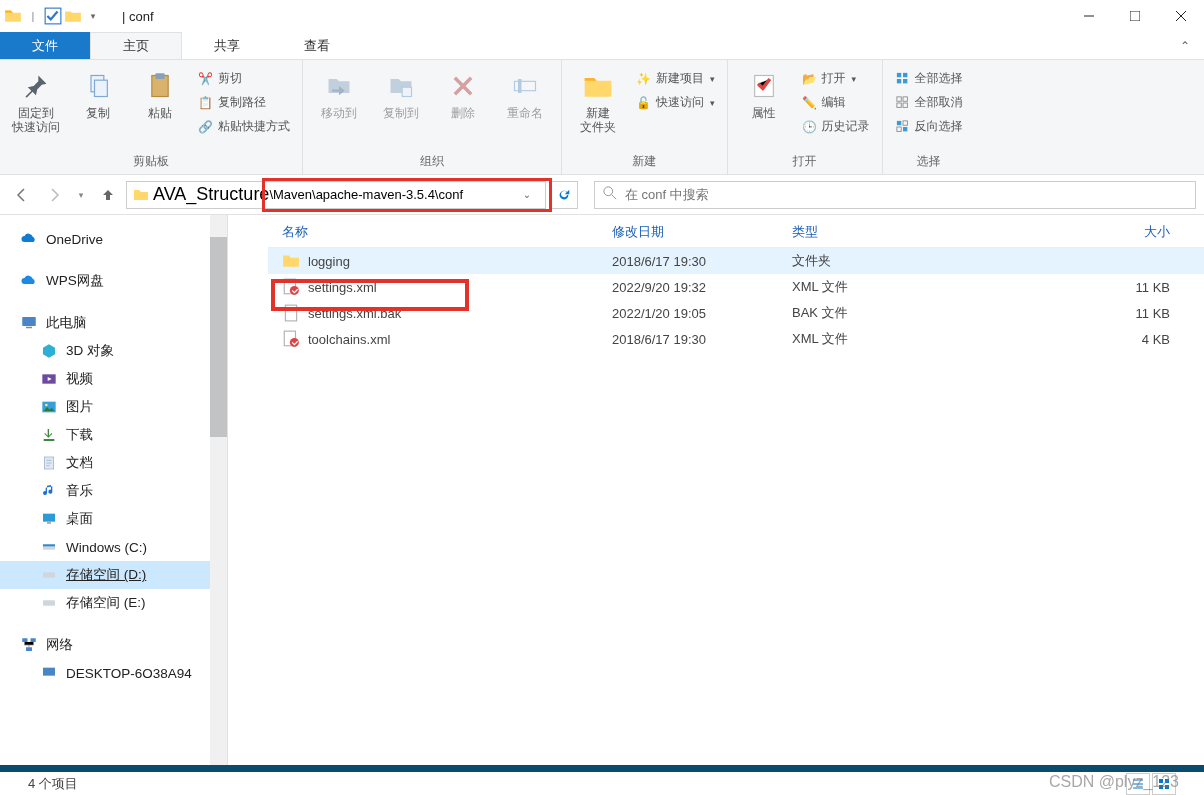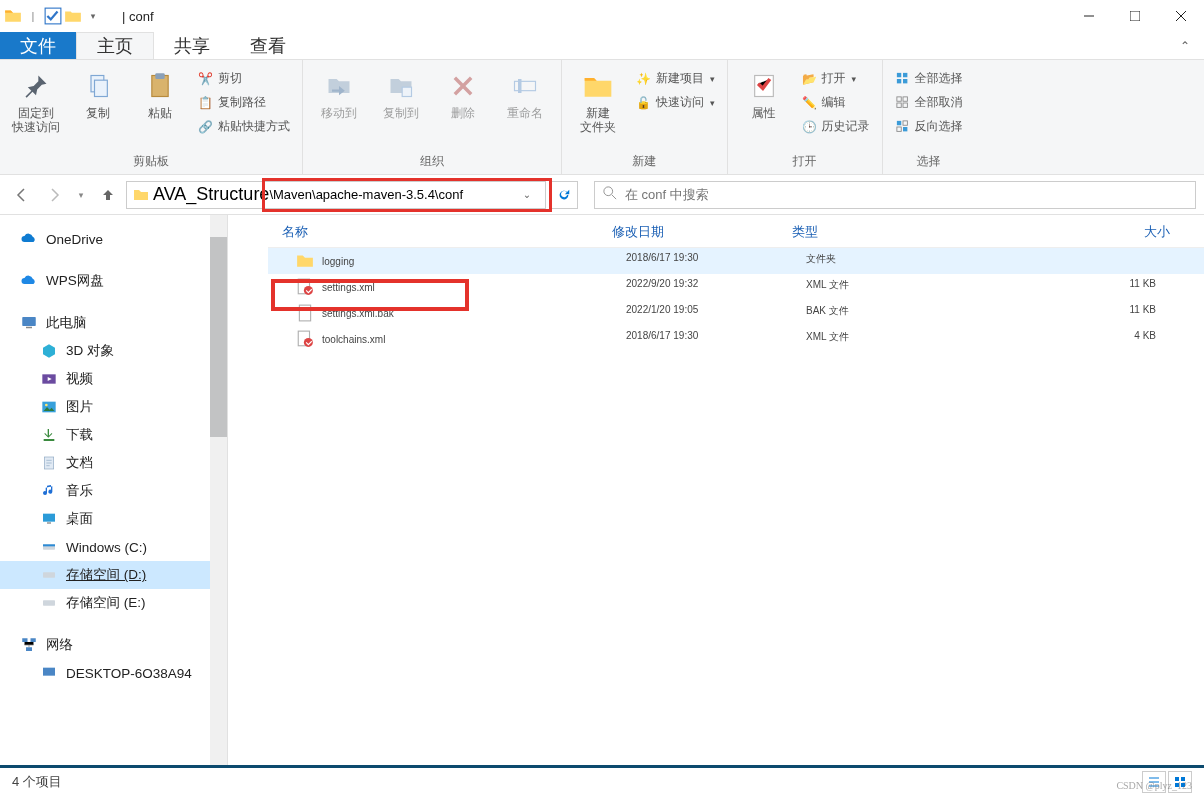--- a/index.html
+++ b/index.html
@@ -9,21 +9,21 @@
     .title-bar { height: 32px; display: flex; align-items: center; background: #fff; border-bottom: none; }
     .qat { display: flex; align-items: center; padding: 0 4px; gap: 2px; }
     .qat-ico { width: 18px; height: 18px; display: flex; align-items: center; justify-content: center; }
     .title-text { margin-left: 16px; font-size: 13px; color: #222; }
     .win-controls { margin-left: auto; display: flex; }
     .win-btn { width: 46px; height: 32px; display: flex; align-items: center; justify-content: center; color: #222; font-size: 14px; }
     .win-btn svg { width: 10px; height: 10px; }
 
     
     .tabs-row { height: 28px; display: flex; align-items: stretch; background: #fff; border-bottom: 1px solid #e1e1e1; }
-    .tab { padding: 0 20px; display: flex; align-items: center; font-size: 18px; color: #333; cursor: default; text-align: center; }
+    .tab { padding: 0 32px; display: flex; align-items: center; font-size: 13px; color: #333; cursor: default; text-align: center; }
     .tab.file { background: #1979ca; color: #fff; }
     .tab.active { background: #f5f6f7; border: 1px solid #e1e1e1; border-bottom: none; }
     .ribbon-collapse { margin-left: auto; padding: 0 14px; display:flex; align-items:center; color:#666; }
 
     
     .ribbon { height: 115px; background: #f5f6f7; border-bottom: 1px solid #e1e1e1; display: flex; }
     .group { display: flex; flex-direction: column; border-right: 1px solid #e1e1e1; padding: 4px 8px 2px; }
     .group-body { flex: 1; display: flex; align-items: flex-start; gap: 6px; }
     .group-label { text-align: center; color: #666; font-size: 12px; padding: 2px 0; }
     .big-btn { display: flex; flex-direction: column; align-items: center; justify-content: flex-start; width: 56px; padding-top: 4px; color: #555; gap:2px;}
@@ -54,33 +54,33 @@
     .tree-item { display:flex; align-items:center; gap:8px; padding:5px 10px 5px 20px; font-size:13.5px; color:#222;}
     .tree-item.indent1 { padding-left:40px; }
     .tree-item.selected { background:#cce8ff;text-decoration:underline; }
     .tree-spacer { height:14px; }
     .tree-ico { width:18px; height:18px; display:flex; align-items:center; justify-content:center;}
 
     .main { flex:1; display:flex; flex-direction:column; position:relative; }
     .columns { display:flex; padding: 8px 14px 6px; color:#1a5fb4; font-size:13px; border-bottom:1px solid #eee;}
     .col-name { flex: 0 0 330px; } .col-mod { flex:0 0 180px;} .col-type { flex:0 0 150px;} .col-size { flex:1; text-align:right; padding-right:20px;}
     .filelist { flex:1; overflow:auto; }
-    .row { display:flex; align-items:flex-start; padding: 4px 28px; font-size:10px; color:#444;}
+    .row { display:flex; align-items:center; padding: 4px 14px; font-size:13px; color:#444;}
     .row.hover { background:#e5f3ff; }
     .row .c-name { flex:0 0 330px; display:flex; align-items:center; gap:8px;}
     .row .c-mod { flex:0 0 180px;} .row .c-type { flex:0 0 150px;} .row .c-size { flex:1; text-align:right; padding-right:20px;}
     .fico { width:18px; height:18px; }
     .red-box-2 { position:absolute; top:64px; left:3px; width:198px; height:32px; border:4px solid #e4322b; pointer-events:none;}
 
     
-    .status-bar { height:30px; border-top:3px solid #0c4a6e; display:flex; align-items:center; padding:0 12px; font-size:13px; color:#444; justify-content:space-between;}
+    .status-bar { height:30px; border-top:7px solid #0c4a6e; display:flex; align-items:center; padding:0 28px; font-size:13px; color:#444; justify-content:space-between;}
     .view-icons { display:flex; gap:2px;}
     .view-icons .v { width:24px; height:22px; border:1px solid #ccc; display:flex; align-items:center; justify-content:center; color:#0078d7;}
 
-    .watermark { position:absolute; right:12px; bottom:-26px; font-size:10px; color:rgba(120,120,120,.65); font-family:Liberation Serif, serif;}
+    .watermark { position:absolute; right:25px; bottom:-26px; font-size:16px; color:rgba(120,120,120,.65); font-family:Liberation Sans, sans-serif;}
   </style>
 </head>
 <body>
 
 <div class="title-bar">
   <div class="qat">
     <span class="qat-ico">
         <svg viewBox="0 0 16 16">
           <path fill="#ffd76a" d="M1 3h5l2 2h7v8H1z"></path>
           <path fill="#ffb02e" d="M1 3h5l2 2H1z"></path>

